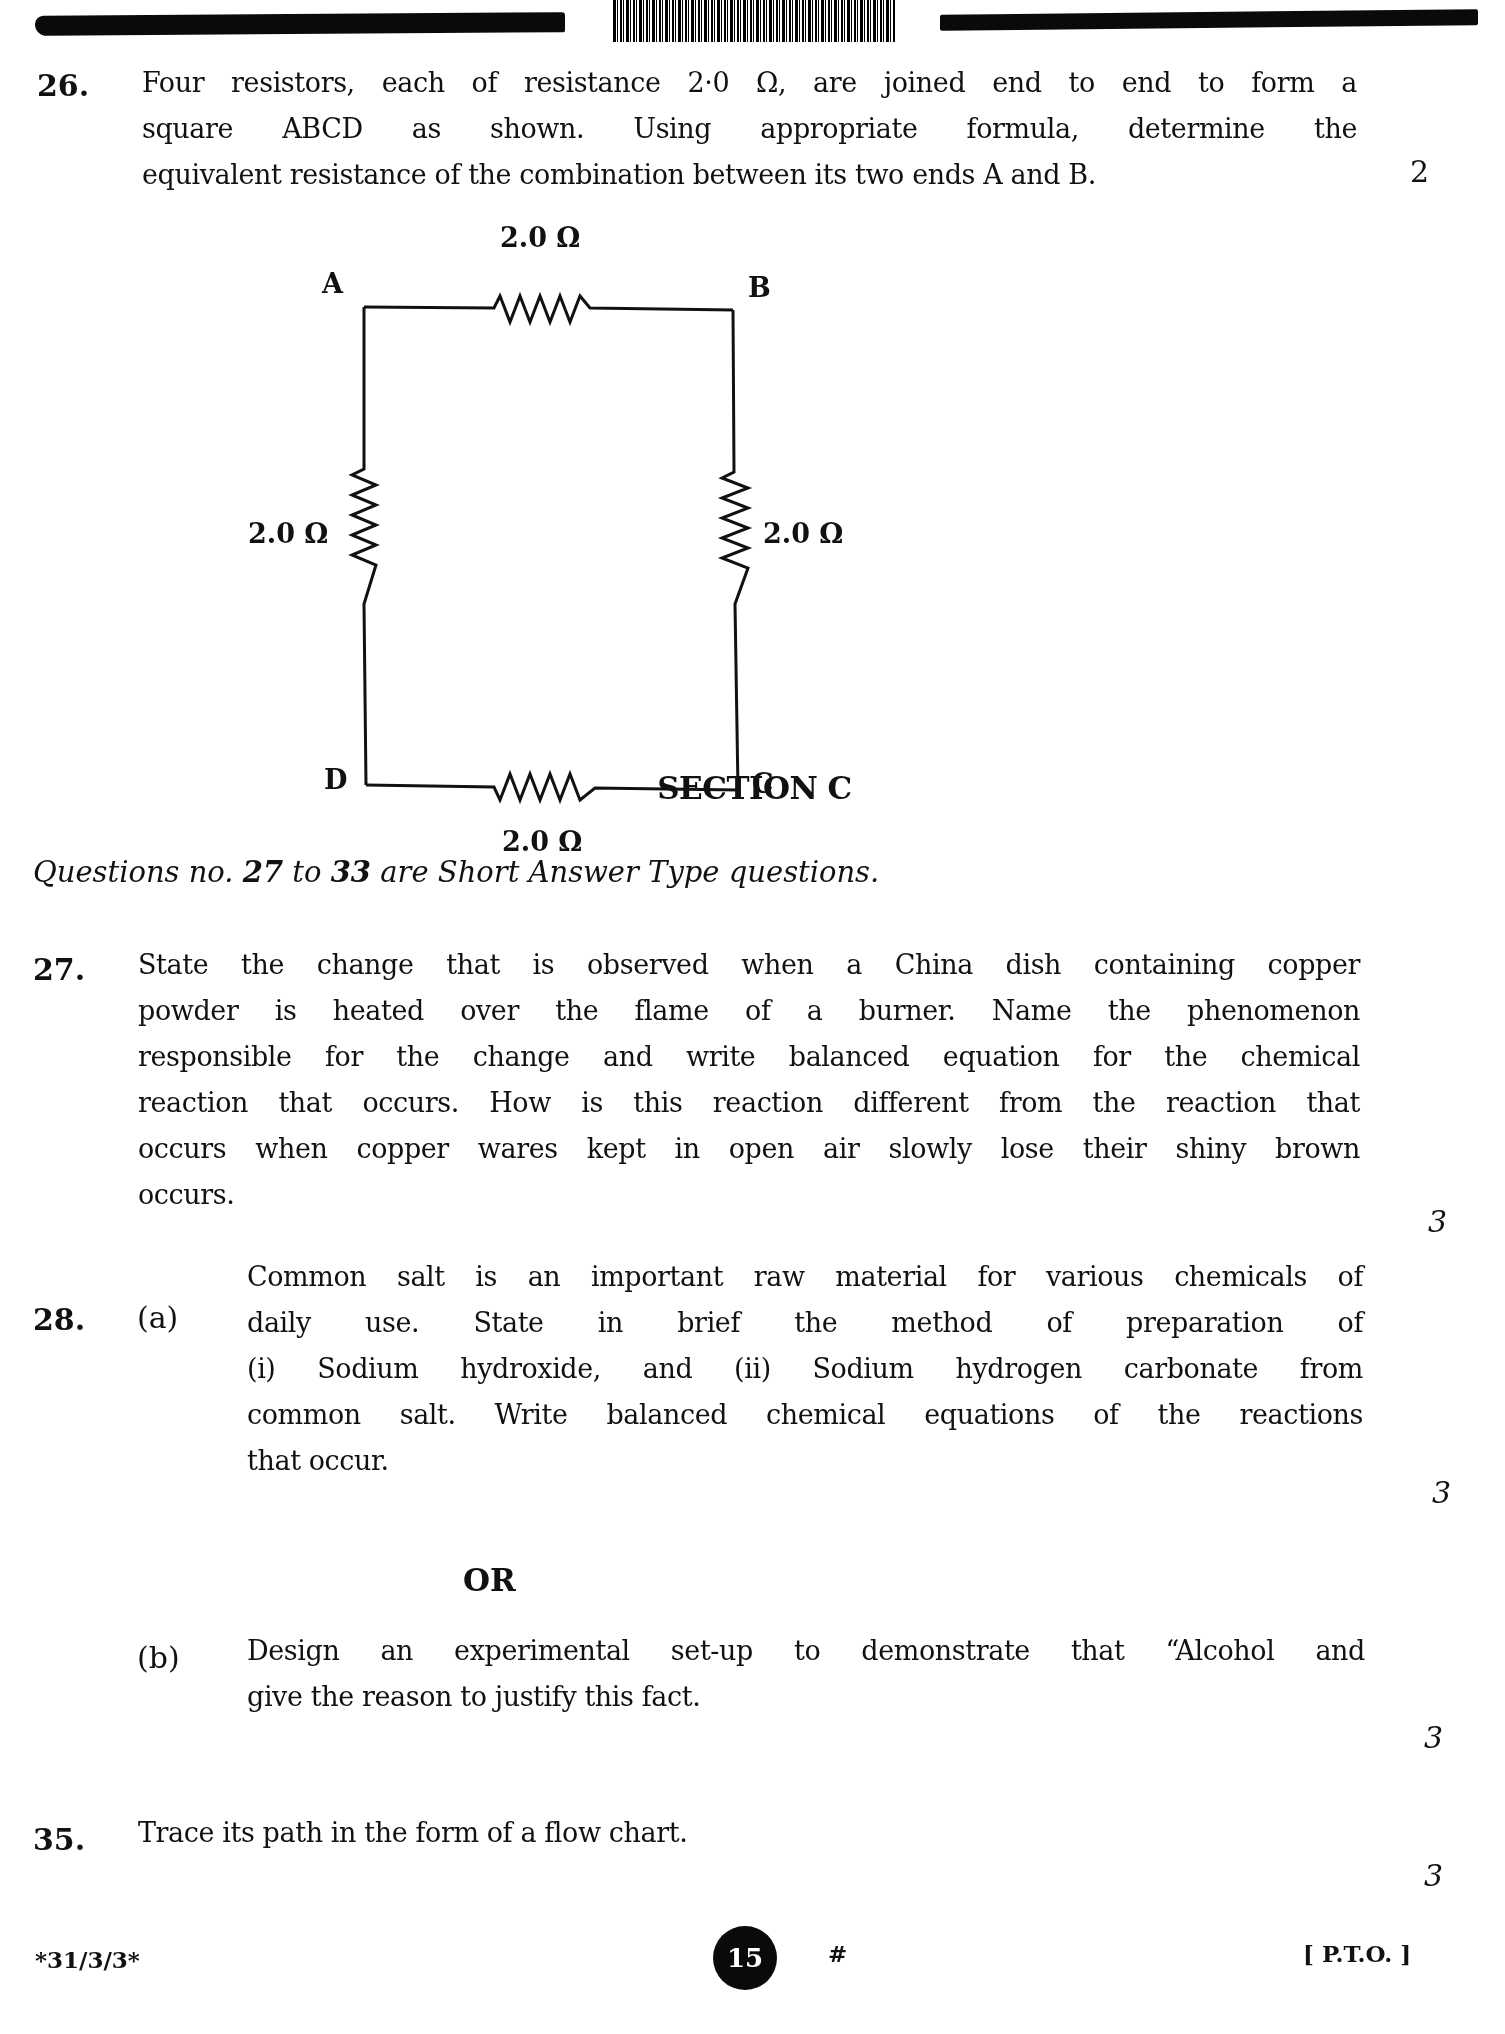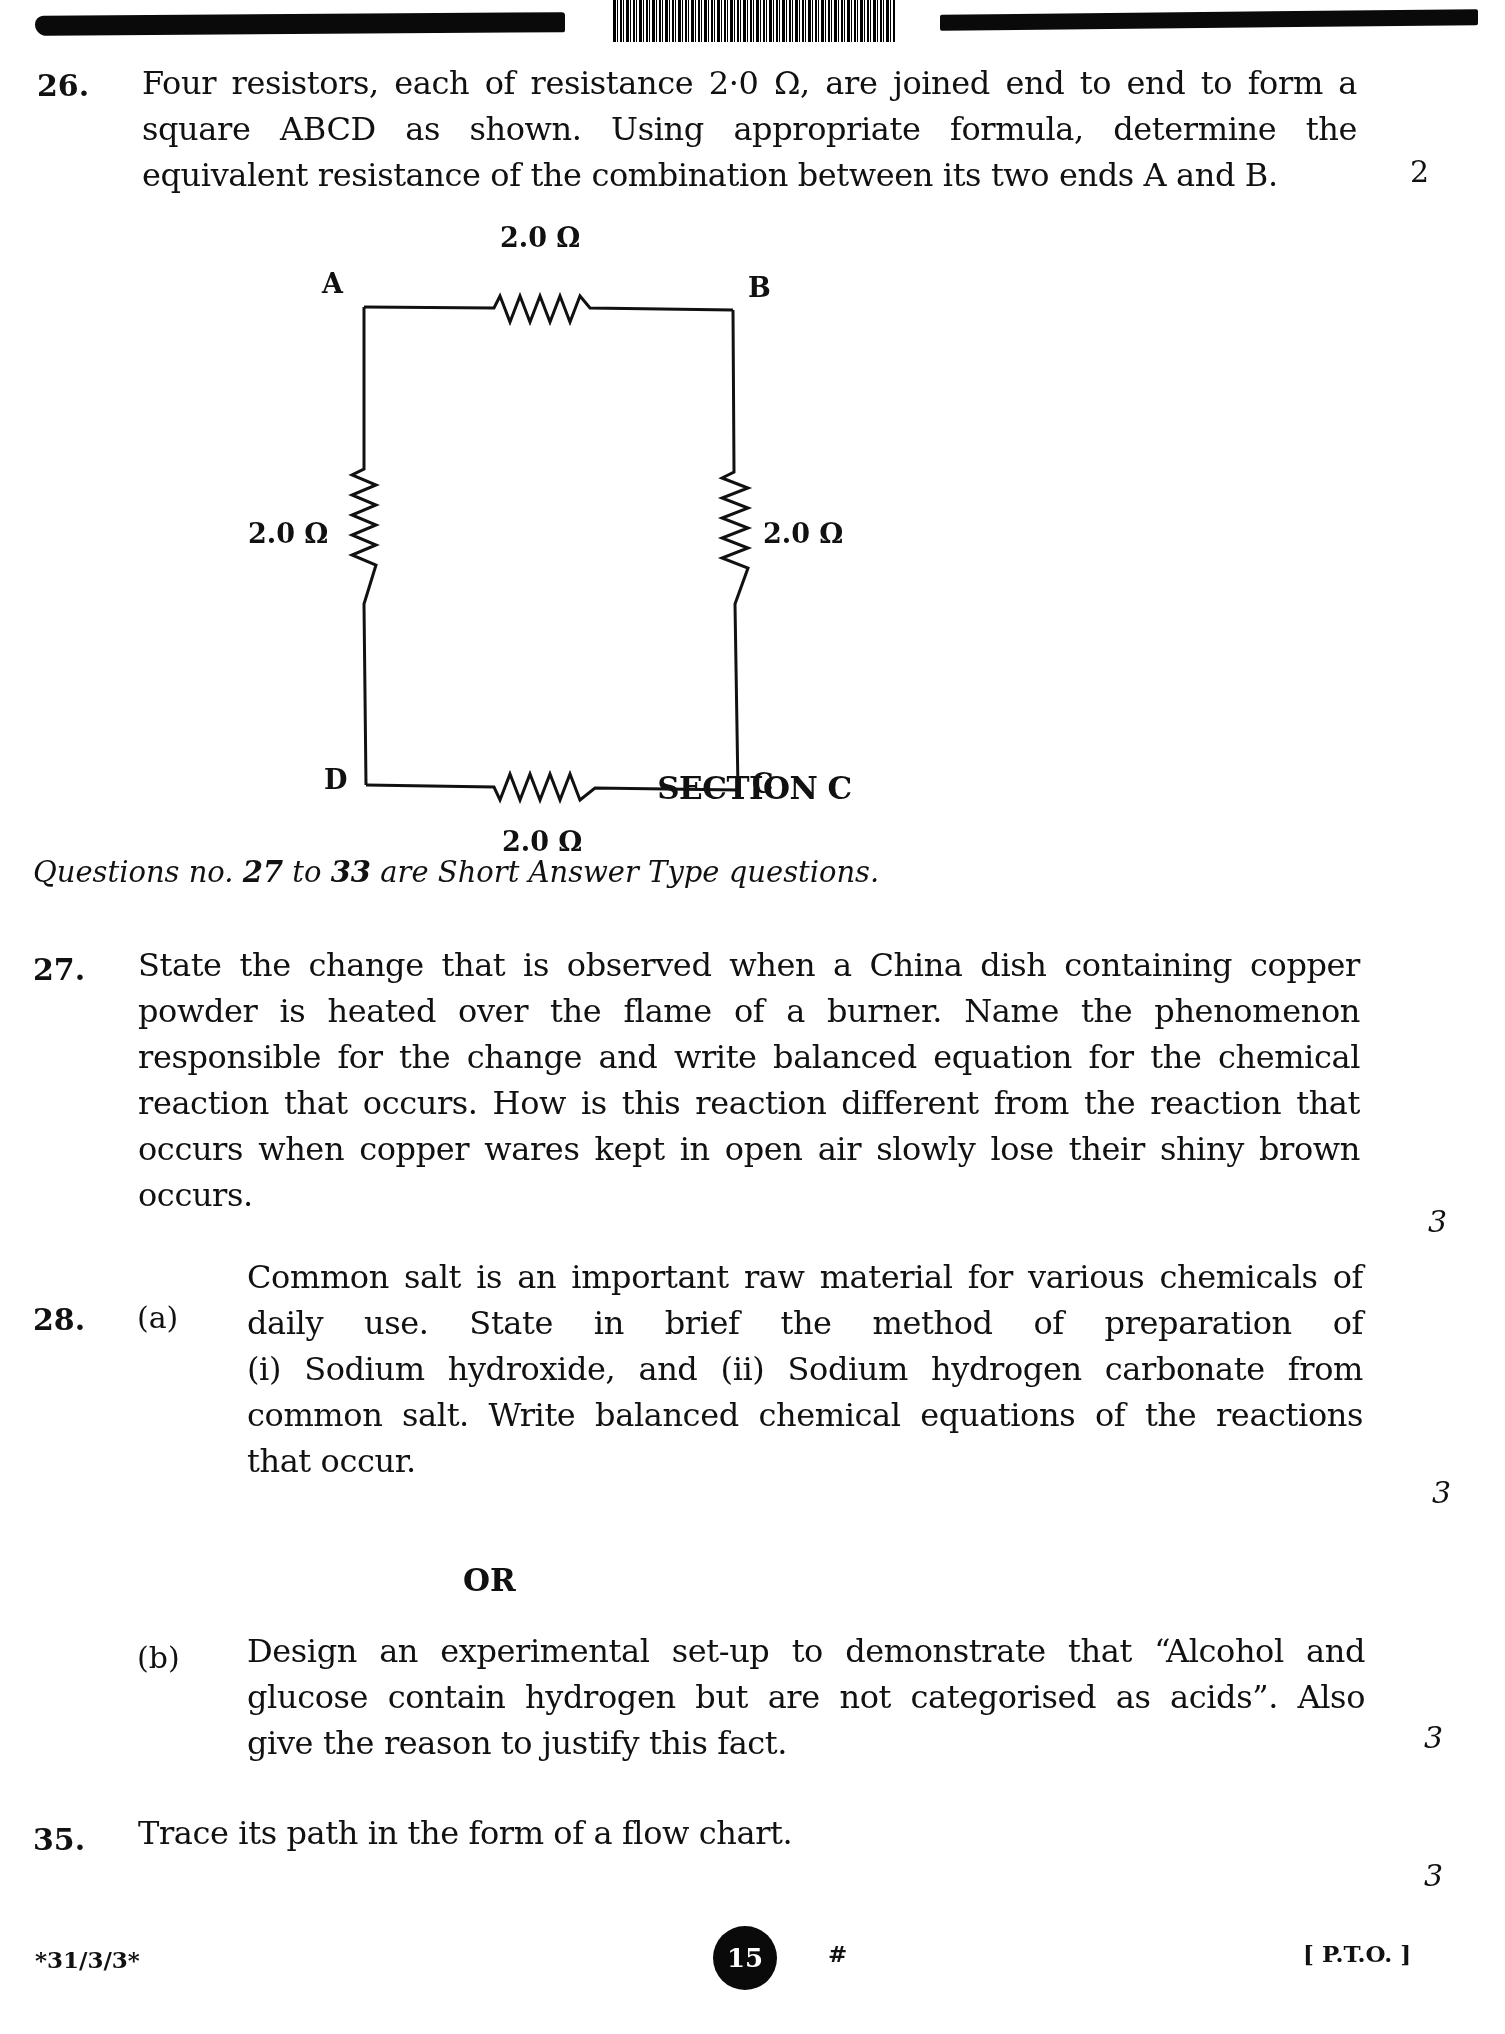--- a/index.html
+++ b/index.html
@@ -22,21 +22,21 @@
     .barcode {
       left: 613px; top: 0px; width: 282px; height: 42px;
       background: repeating-linear-gradient(90deg,
         #000 0 3px, #fff 3px 4px, #000 4px 5px, #fff 5px 7px,
         #000 7px 9px, #fff 9px 10px, #000 10px 11px, #fff 11px 13px);
     }
     .qno {
       font-family: "DejaVu Serif", serif; font-weight: bold; font-size: 30px;
     }
     .qtext {
-      font-family: "DejaVu Serif", serif; font-size: 32px; line-height: 46px;
+      font-family: "DejaVu Serif", serif; font-size: 27px; line-height: 46px;
       text-align: justify; letter-spacing: -0.4px;
     }
     .mark { font-family: "DejaVu Serif", serif; font-size: 30px; }
     .mark-italic { font-style: italic; }
     .label { font-family: "DejaVu Serif", serif; font-weight: bold; font-size: 27px; }
     .section-title {
       font-family: "DejaVu Serif", serif; font-weight: bold; font-size: 31px;
       letter-spacing: -0.5px;
     }
     .instr { font-family: "DejaVu Serif", serif; font-style: italic; font-size: 29px; }
@@ -117,21 +117,20 @@
     <div style="text-align-last:justify;">common salt. Write balanced chemical equations of the reactions</div>
     <div>that occur.</div>
   </div>
   <div class="abs mark mark-italic" style="left:1432px; top:1475px;">3</div>
 
   <div class="abs or-label" style="left:463px; top:1562px;">OR</div>
 
   <div class="abs mark" style="left:137px; top:1640px;">(b)</div>
   <div class="abs qtext" style="left:247px; top:1628px; width:1118px;">
     <div style="text-align-last:justify;">Design an experimental set-up to demonstrate that “Alcohol and</div>
-    <div style="text-align-last:justify;">glucose contain hydrogen but are not categorised as acids”. Also</div>
     <div>give the reason to justify this fact.</div>
   </div>
   <div class="abs mark mark-italic" style="left:1424px; top:1720px;">3</div>
 </div>
 
 <div>
   <div class="abs qno" style="left:33px; top:1822px;">35.</div>
   <div class="abs qtext" style="left:138px; top:1810px; width:1228px;">
     <div>Trace its path in the form of a flow chart.</div>
   </div>

